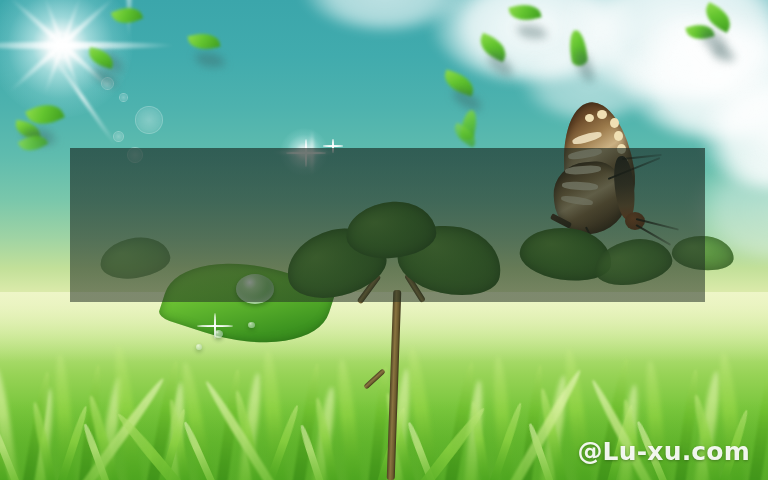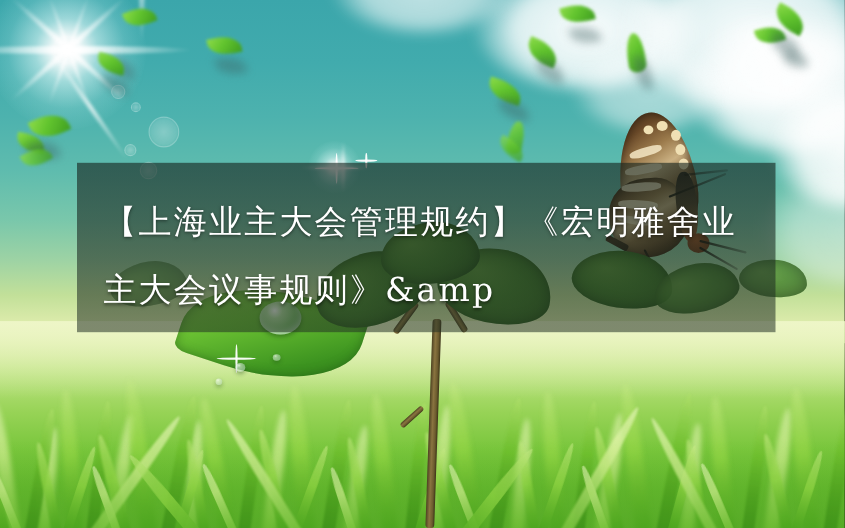--- a/index.html
+++ b/index.html
@@ -397,16 +397,16 @@
     <div class="bigleaf" style="left:98px;top:-14px;width:104px;height:68px;transform:rotate(12deg);"></div>
     <div class="bigleaf" style="left:46px;top:-38px;width:90px;height:56px;transform:rotate(-4deg);"></div>
   </div>
 
   <div class="bigleaf" style="position:absolute;left:520px;top:228px;width:92px;height:52px;transform:rotate(8deg);"></div>
   <div class="bigleaf" style="position:absolute;left:594px;top:240px;width:78px;height:44px;transform:rotate(-10deg);opacity:.9;"></div>
   <div class="bigleaf" style="position:absolute;left:672px;top:236px;width:62px;height:34px;transform:rotate(6deg);opacity:.8;"></div>
   <div class="bigleaf" style="position:absolute;left:100px;top:238px;width:70px;height:40px;transform:rotate(-8deg);opacity:.55;"></div>
 
   <div class="band"></div>
-  <div class="band-text">【上海业主大会管理规约】《宏明雅舍业主大会议事规则》&amp;amp</div>
-
+
+  <div class="watermark">@Lu-xu.com</div>
 
 </div>
 
 </body></html>

